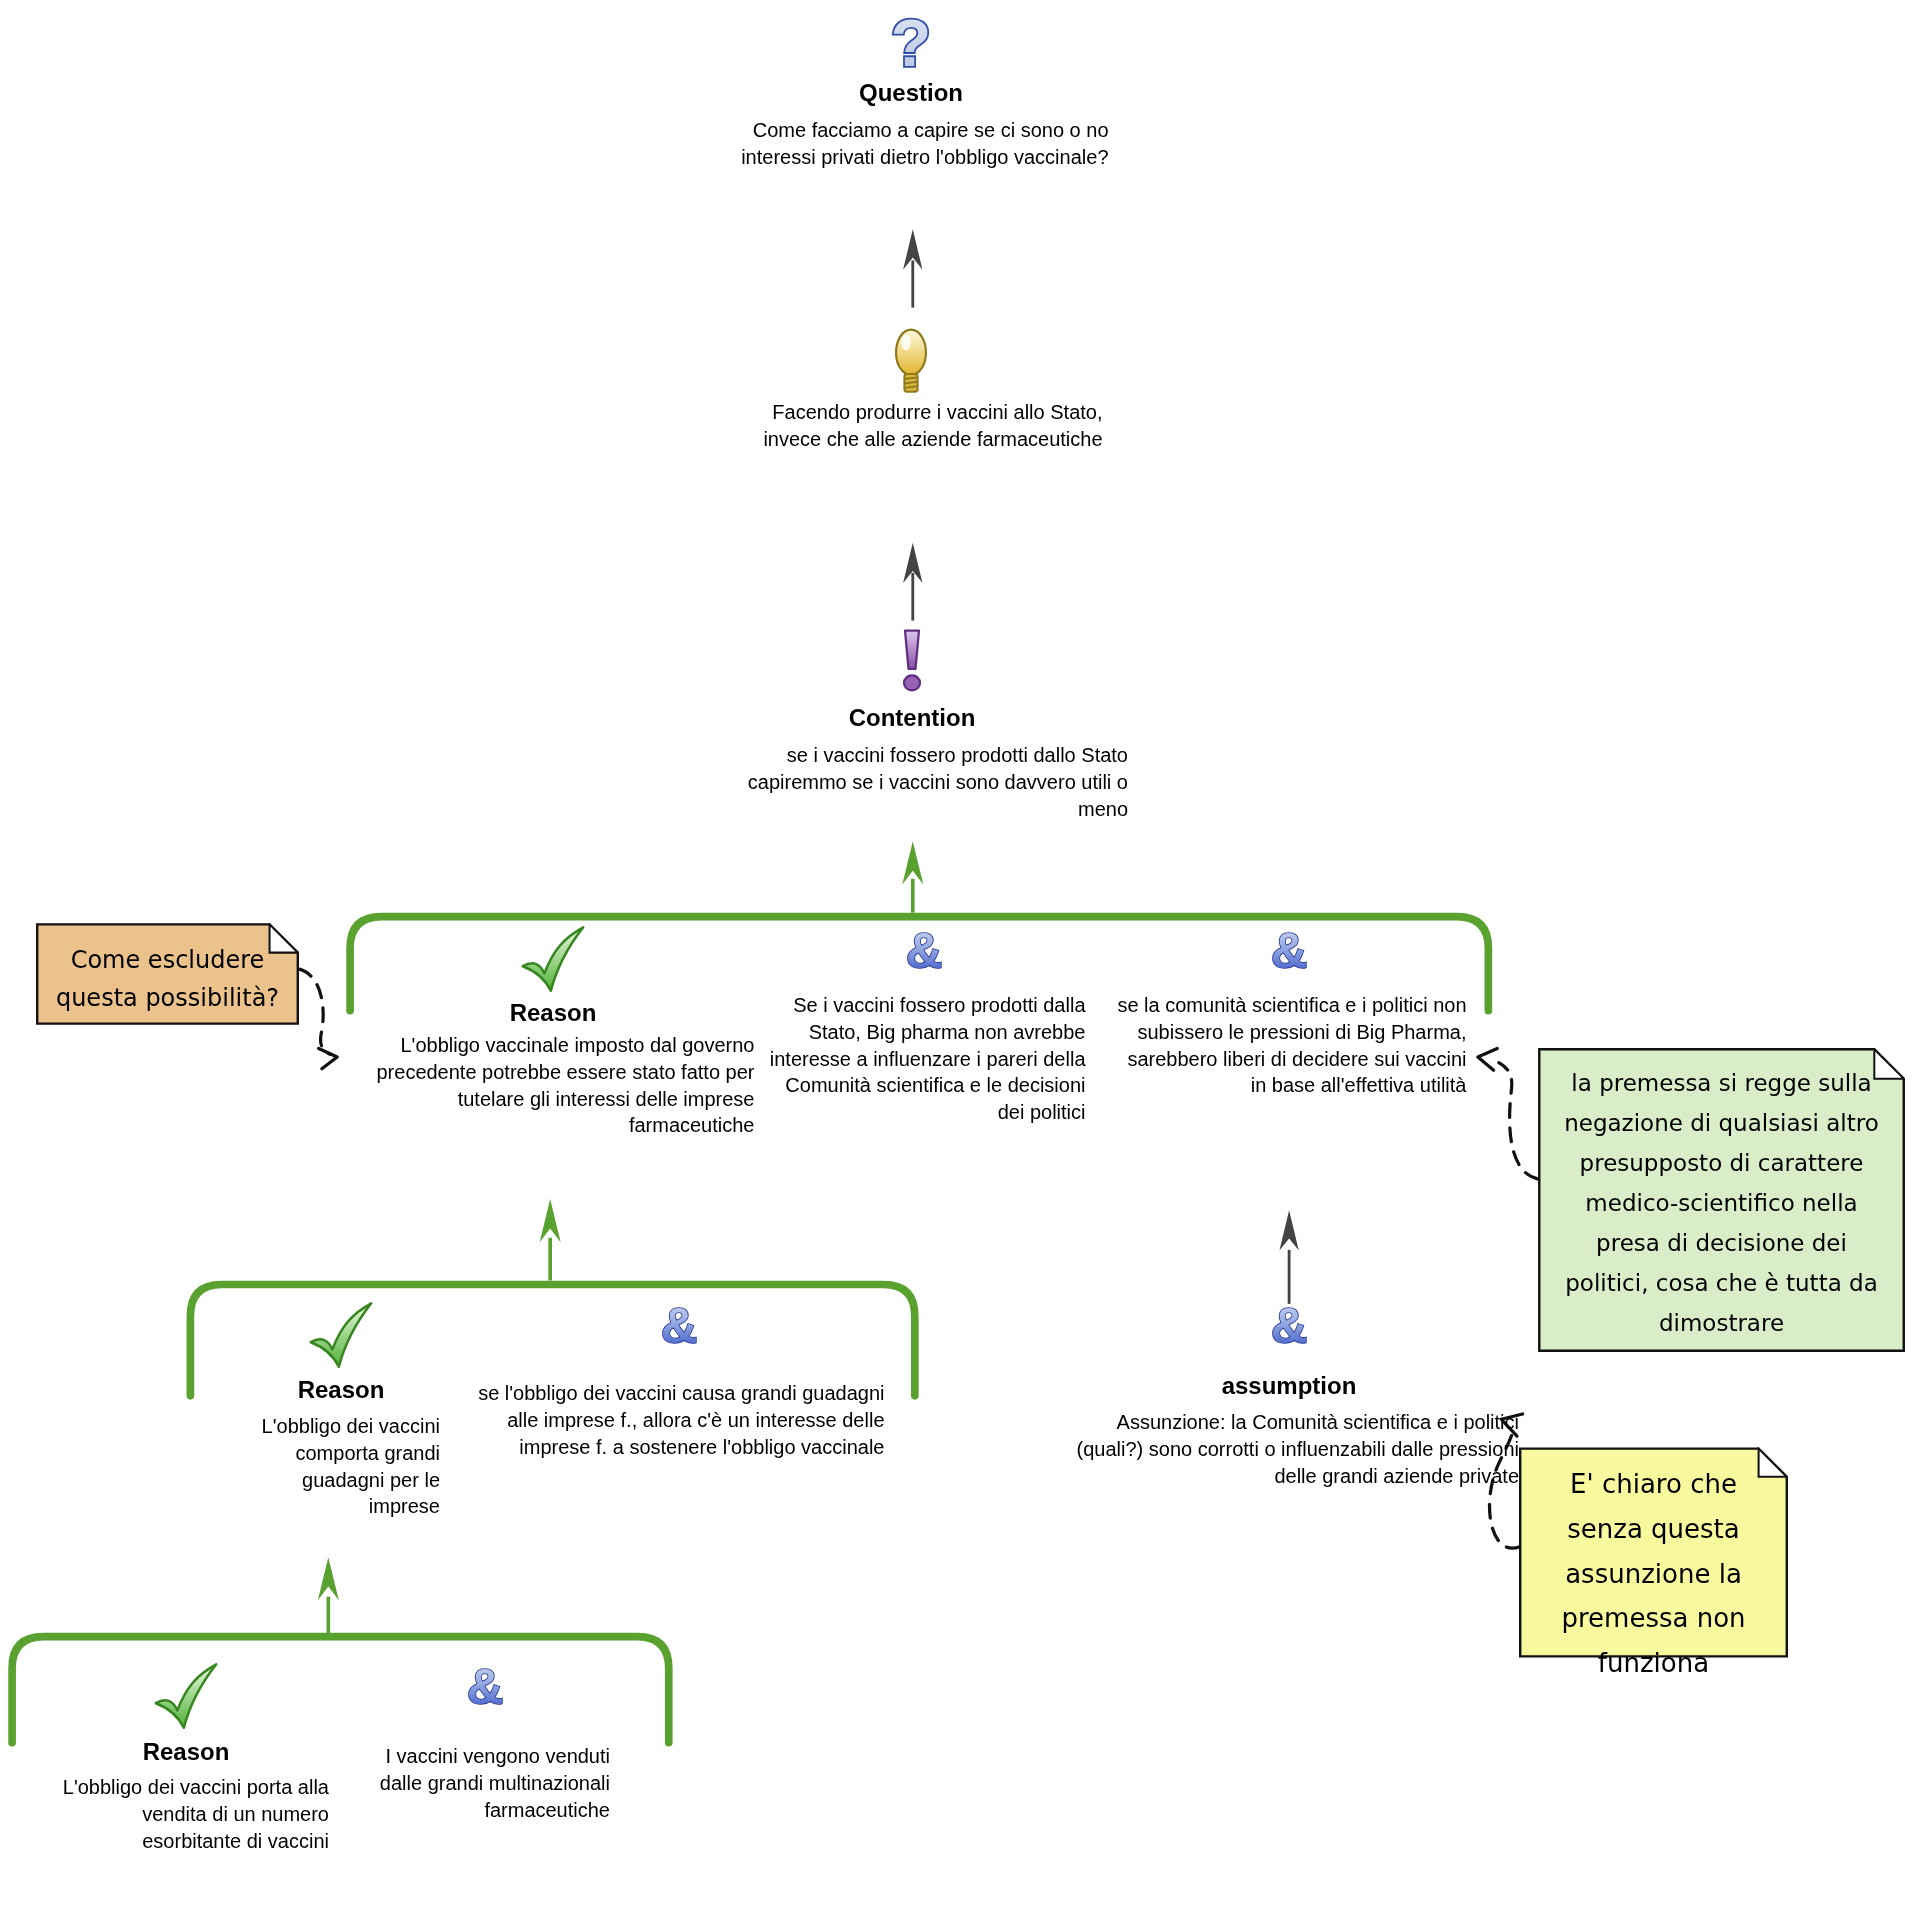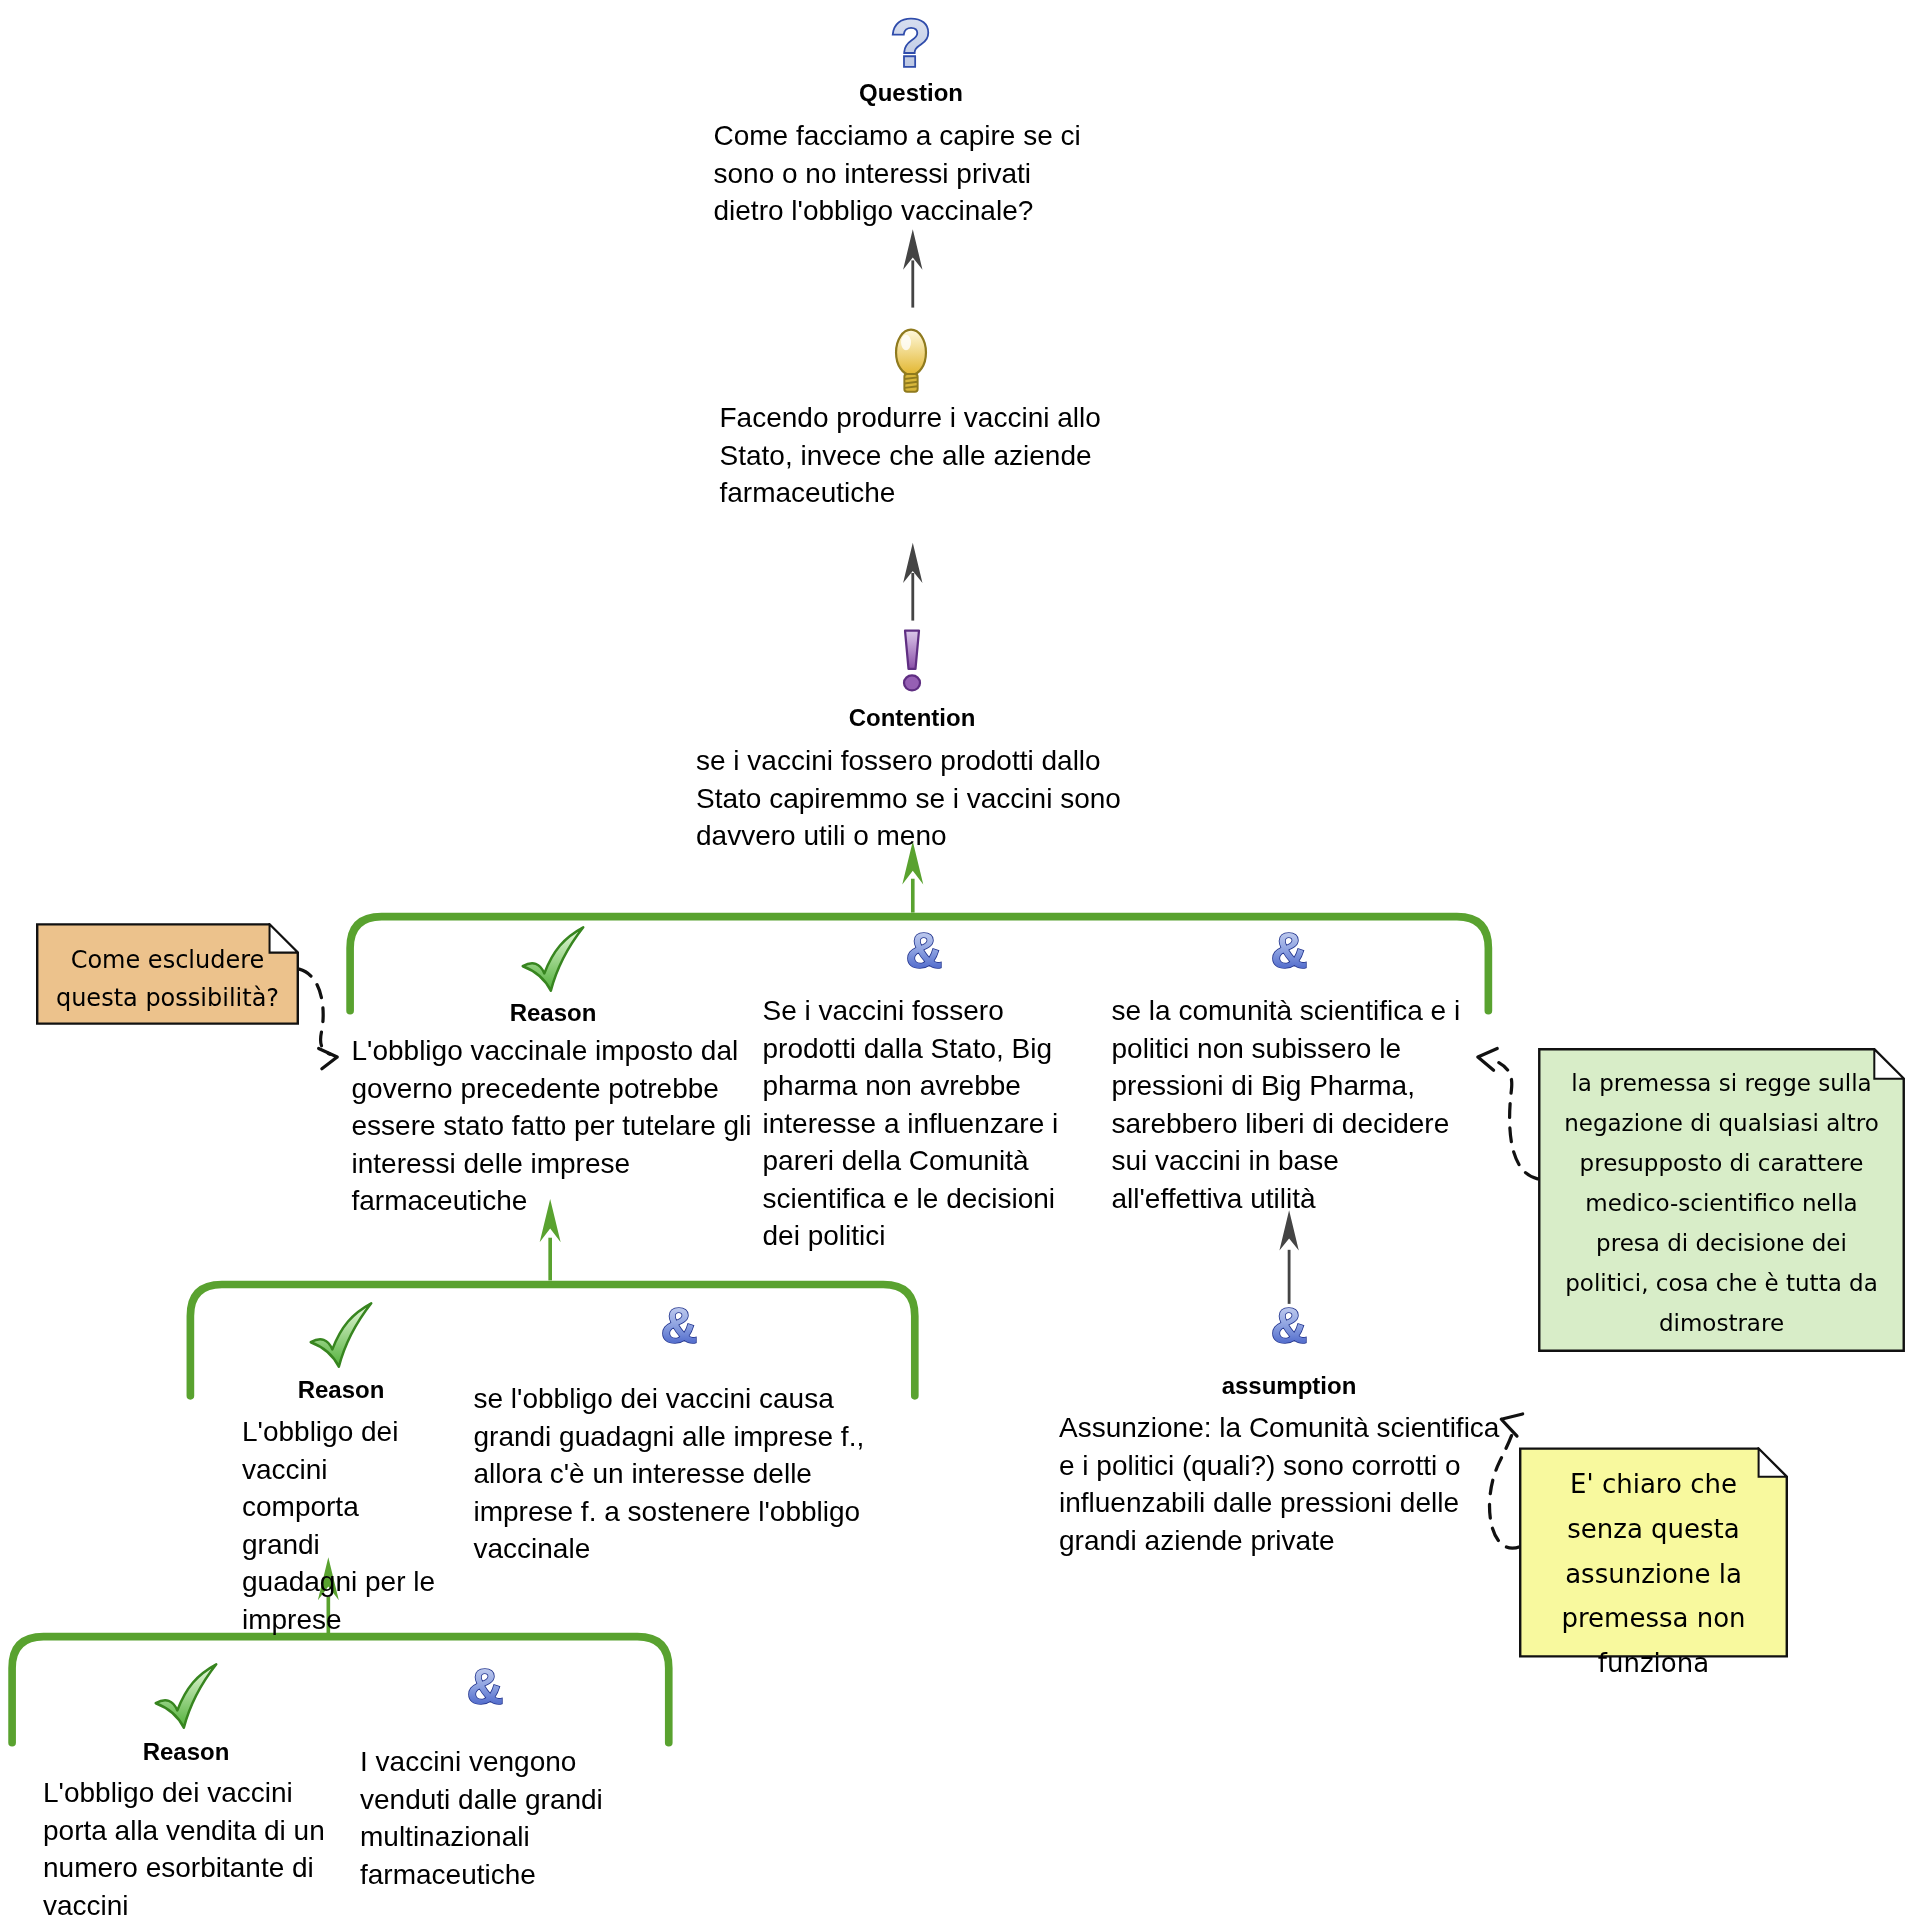--- a/index.html
+++ b/index.html
@@ -1,22 +1,22 @@
 <!DOCTYPE html>
 <html style="--bracket_green: #59a22f; --arrow_dark: #444444; --border_dark: #111111; --note_orange: #ecc28c; --note_green: #d8edc8; --note_yellow: #f8f99e; --icon_blue_stroke: #24368f; --icon_green_stroke: #37851f; --icon_purple_stroke: #5f2e82; --icon_yellow_stroke: #8f7a1e;font-size:6.5px"><head>
 <meta charset="utf-8">
 <style>
   html,body{margin:0;padding:0;background:#ffffff;}
   #canvas{position:relative;width:1926px;height:1918px;background:#fff;overflow:hidden;
           font-family:"Liberation Sans", sans-serif;}
   #connectors{position:absolute;left:0;top:0;pointer-events:none;}
 
-  .cx{position:absolute;transform:translateX(-50%);text-align:left;color:#000;}
+  .cx{position:absolute;transform:translateX(-50%);text-align:right;color:#000;}
   .nlabel{font-size:24px;font-weight:700;line-height:1.1;white-space:nowrap;}
-  .ntext{font-size:28px;line-height:1.34;}
+  .ntext{font-size:20px;line-height:1.34;}
   .icon{position:absolute;transform:translateX(-50%);}
 
   path.bracket{fill:none;stroke:var(--bracket_green);stroke-width:19;stroke-linecap:round;}
   .garrow{stroke:var(--bracket_green);stroke-width:9;fill:none;}
   .ghead{fill:var(--bracket_green);stroke:none;}
   .darrow{stroke:var(--arrow_dark);stroke-width:7;fill:none;}
   .dhead{fill:var(--arrow_dark);stroke:none;}
   .dashp{stroke:var(--border_dark);stroke-width:8;fill:none;stroke-dasharray:34 26;stroke-linecap:round;}
   .chev{stroke:var(--border_dark);stroke-width:8;fill:none;stroke-linecap:round;stroke-linejoin:round;}
 

